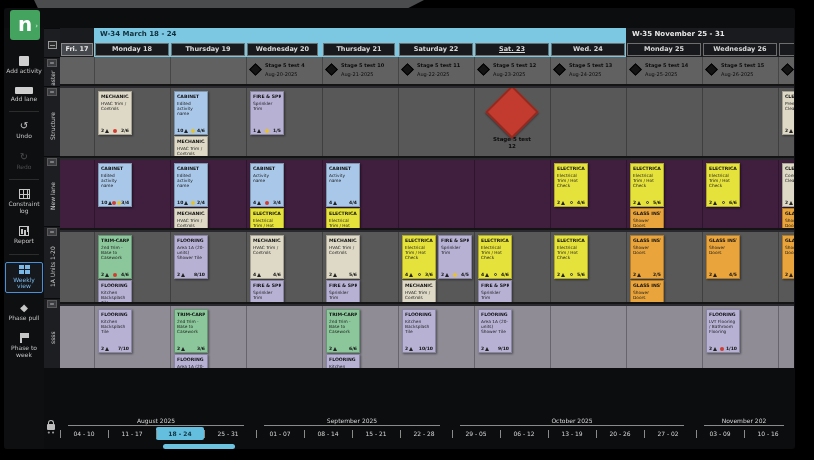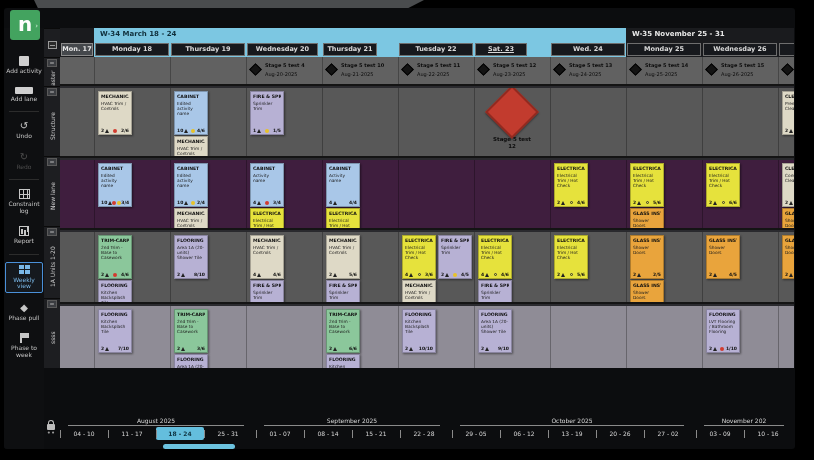--- a/index.html
+++ b/index.html
@@ -199,27 +199,27 @@
       </div>
     </div>
 
   <div class="calendar" id="calendar">
     <div class="hdr">
       <div class="band34">
         <span class="bt">W-34 March 18 - 24</span>
       </div>
       <span class="band35">W-35 November 25 - 31</span>
       <div id="dayboxes">
-          <div class="daybox outside" style="left: 1px; width: 32px;">Mon. 17</div>
+          <div class="daybox outside" style="left: 1px; width: 32px;">Fri. 17</div>
           <div class="daybox" style="left: 35px; width: 74px;">Monday 18</div>
           <div class="daybox" style="left: 111px; width: 74px;">Thursday 19</div>
           <div class="daybox" style="left: 187px; width: 71px;">Wednesday 20</div>
-          <div class="daybox" style="left: 263px; width: 54px;">Thursday 21</div>
-          <div class="daybox" style="left: 339px; width: 74px;">Tuesday 22</div>
-          <div class="daybox" style="left: 415px; width: 52px; text-decoration: underline;">Sat. 23</div>
+          <div class="daybox" style="left: 263px; width: 72px;">Thursday 21</div>
+          <div class="daybox" style="left: 339px; width: 74px;">Saturday 22</div>
+          <div class="daybox" style="left: 415px; width: 74px; text-decoration: underline;">Sat. 23</div>
           <div class="daybox" style="left: 491px; width: 74px;">Wed. 24</div>
           <div class="daybox" style="left: 567px; width: 74px;">Monday 25</div>
           <div class="daybox" style="left: 643px; width: 74px;">Wednesday 26</div>
           <div class="daybox" style="left: 719px; width: 74px;">We</div>
         </div>
     </div>
     <div id="lanes">
         <div class="lane" style="top: 29px; height: 29px; background: rgb(97, 97, 97);">
           <div class="cdiv" style="left: 34px;"></div>
           <div class="cdiv" style="left: 110px;"></div>

